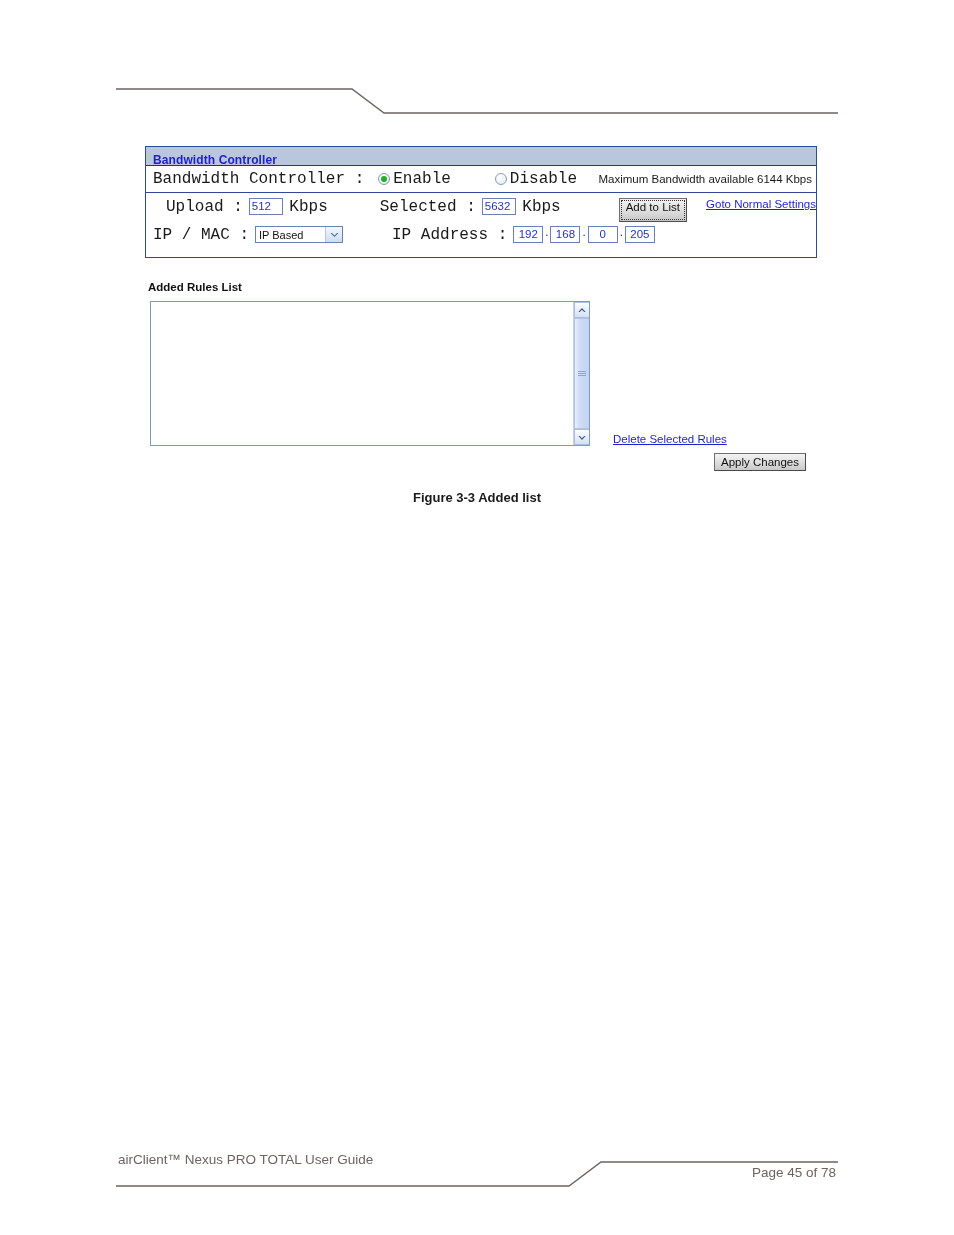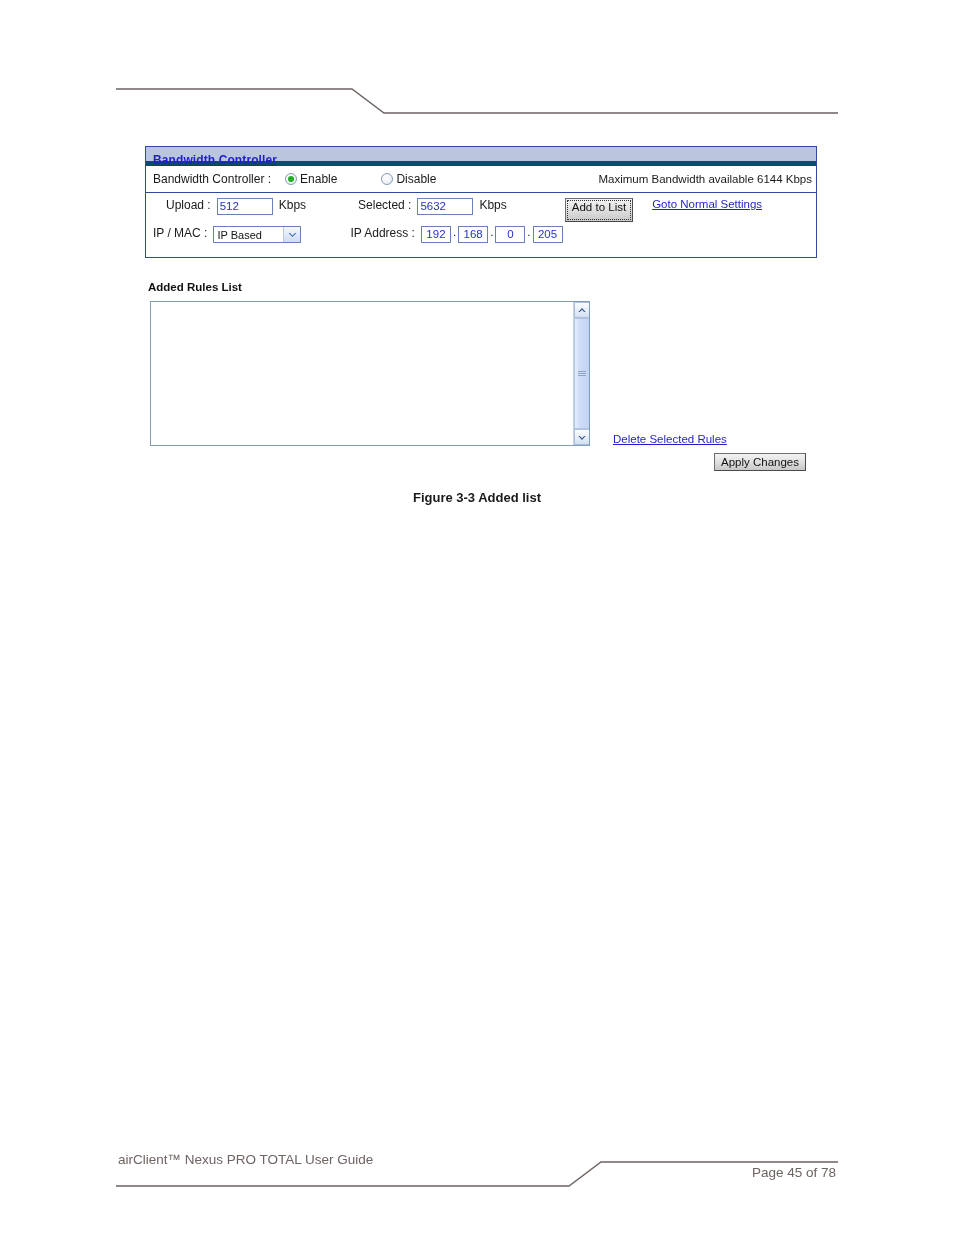--- a/index.html
+++ b/index.html
@@ -52,21 +52,21 @@
     position: absolute;
     left: 145px;
     top: 146px;
     width: 672px;
     border: 1px solid #31499b;
     background: #ffffff;
     box-sizing: border-box;
   }
   .bw-titlebar {
     background: #b9c6de;
-    border-bottom: 5px solid #0c4a6e;
+    border-bottom: 1px solid #0c4a6e;
     padding: 3px 0 3px 7px;
     height: 19px;
     box-sizing: border-box;
   }
   .bw-title {
     font-size: 12px;
     font-weight: bold;
     color: #1f1fcc;
     text-decoration: underline;
     letter-spacing: 0.1px;
@@ -86,23 +86,23 @@
     padding: 5px 0 7px 0;
   }
   .bw-row {
     display: flex;
     height: 24px;
     position: relative;
     padding-left: 7px;
   }
 
   .lbl {
-    font-size: 12px;
+    font-size: 16px;
     color: #1a1a1a;
-    font-family: Liberation Sans, sans-serif;
+    font-family: Liberation Mono, monospace;
     white-space: nowrap;
   }
 
   
   .radio {
     display: inline-block;
     width: 12px;
     height: 12px;
     border-radius: 50%;
     border: 1px solid #8a9bb5;

